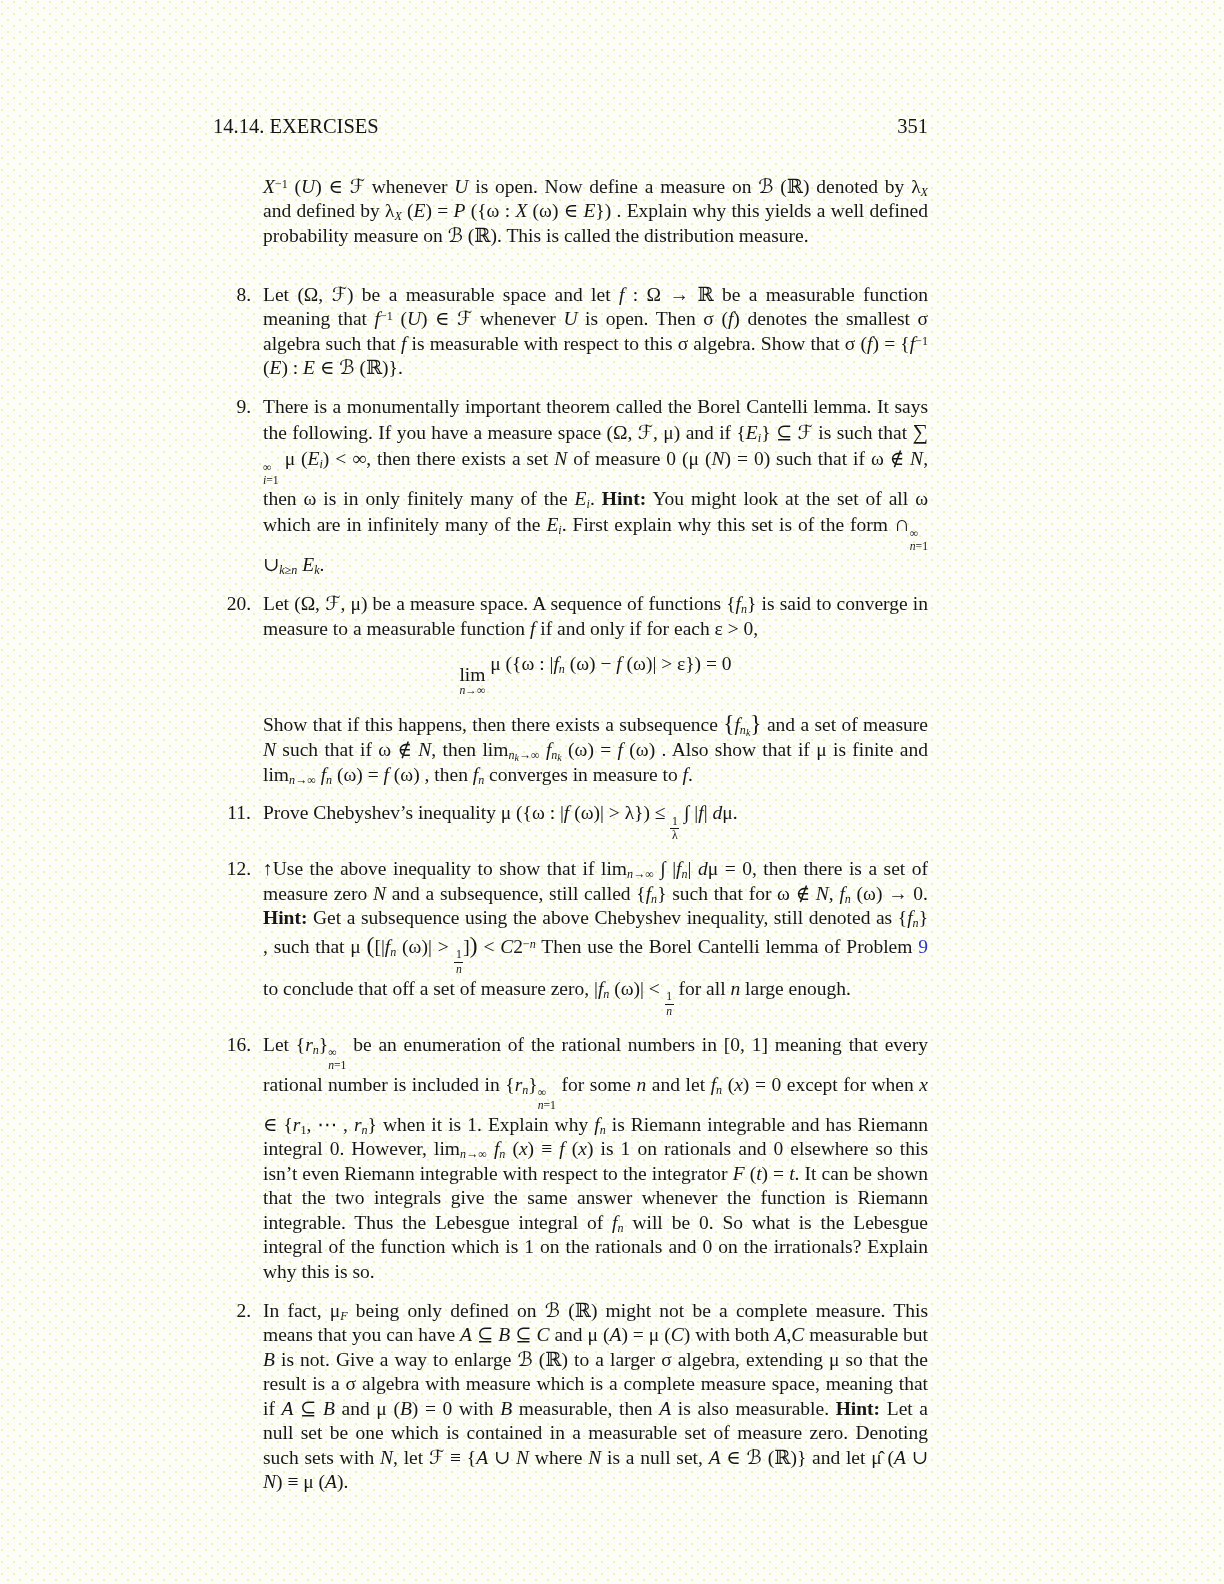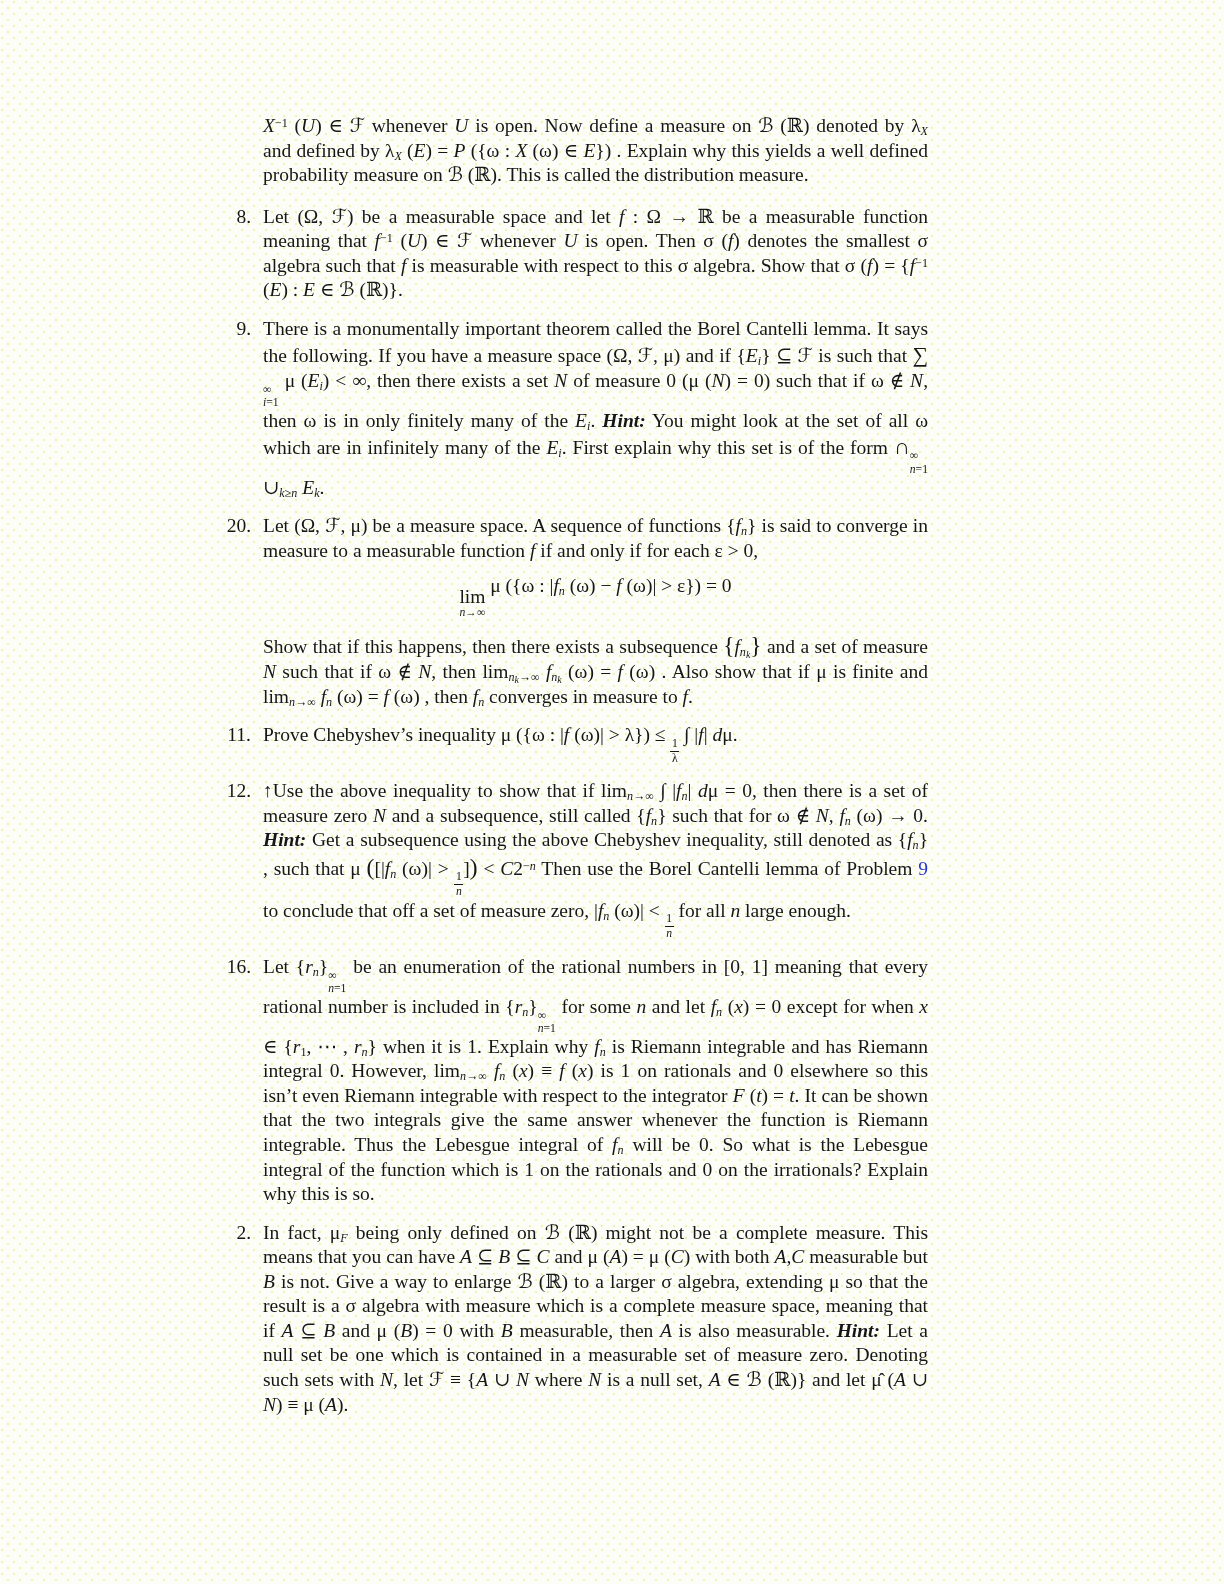--- a/index.html
+++ b/index.html
@@ -18,21 +18,21 @@
   }
   .content{
     position:absolute;left:213px;top:114px;width:715px;
     color:#161616;font-size:19.5px;line-height:1.26;
   }
   .pagehead{
     display:flex;justify-content:space-between;align-items:baseline;
     font-size:20.5px;margin-bottom:35px;
   }
   .bodycol{margin-left:50px;width:665px;text-align:justify;}
-  .intro{margin-bottom:17px;}
+  .intro{margin-bottom:34px;}
   .exercise{position:relative;margin-bottom:14px;}
   .exercise .num{
     position:absolute;right:100%;margin-right:12px;top:0;white-space:nowrap;
     text-align:right;
   }
   .eq{text-align:center;margin:11px 0 12px 0;}
   sup{font-size:0.62em;vertical-align:0.45em;line-height:0;}
   sub{font-size:0.62em;vertical-align:-0.25em;line-height:0;}
   sub sub, sub i sub{font-size:0.82em;vertical-align:-0.2em;}
   .supsub{
@@ -44,28 +44,32 @@
     line-height:1.02;vertical-align:-0.55em;
   }
   .limu .u{font-size:0.6em;}
   .frac{
     display:inline-flex;flex-direction:column;align-items:center;
     font-size:0.6em;line-height:1.18;vertical-align:-0.45em;
   }
   .frac .t{border-bottom:1px solid currentColor;padding:0 1.5px;}
   .bigop{font-size:1.12em;}
   .plink{color:var(--link-color,#2735c8);cursor:pointer;}
-  b{font-weight:bold;font-style:italic;}
+  b{font-weight:bold;}
 </style>
 </head>
 <body>
 
 <div class="page">
   <div class="content">
 
+    <div class="pagehead">
+      <span>14.14. EXERCISES</span>
+      <span>351</span>
+    </div>
 
     <div class="bodycol">
 
       <div class="intro"><i>X</i><sup>−1</sup> (<i>U</i>) ∈ ℱ whenever <i>U</i> is open.  Now define a measure on ℬ (ℝ) denoted by λ<sub><i>X</i></sub> and defined by λ<sub><i>X</i></sub> (<i>E</i>) = <i>P</i> ({ω : <i>X</i> (ω) ∈ <i>E</i>}) . Explain why this yields a well defined probability measure on ℬ (ℝ). This is called the distribution measure.</div>
 
       <div class="exercise">
         <span class="num">8.</span>
         <div>Let (Ω, ℱ) be a measurable space and let <i>f</i> : Ω → ℝ be a measurable function meaning that <i>f</i><sup>−1</sup> (<i>U</i>) ∈ ℱ whenever <i>U</i> is open.  Then σ (<i>f</i>) denotes the smallest σ algebra such that <i>f</i> is measurable with respect to this σ algebra.  Show that σ (<i>f</i>) = {<i>f</i><sup>−1</sup> (<i>E</i>) : <i>E</i> ∈ ℬ (ℝ)}.</div>
       </div>
 

